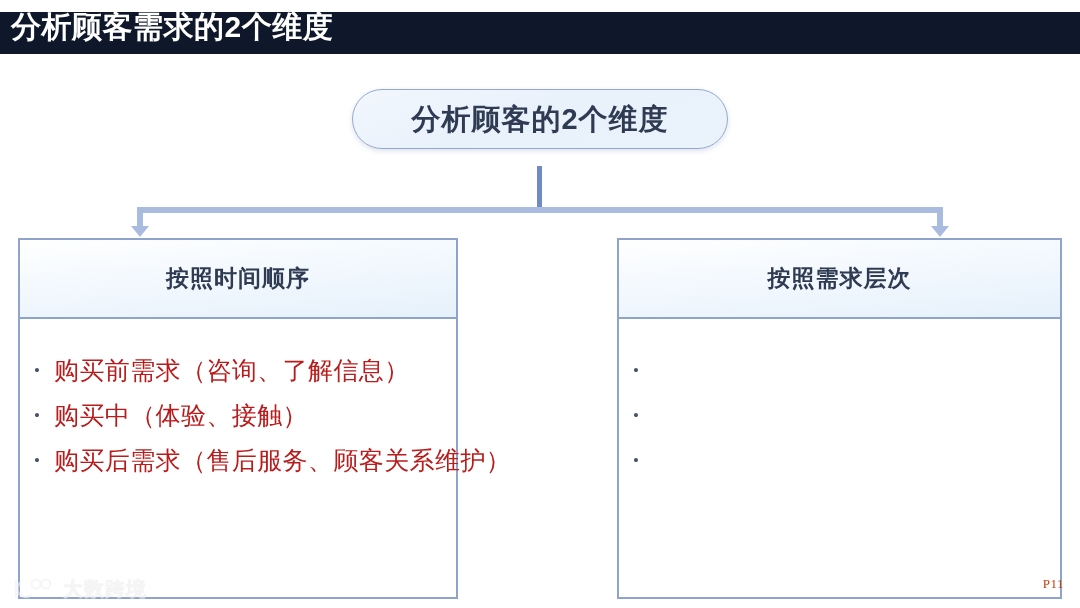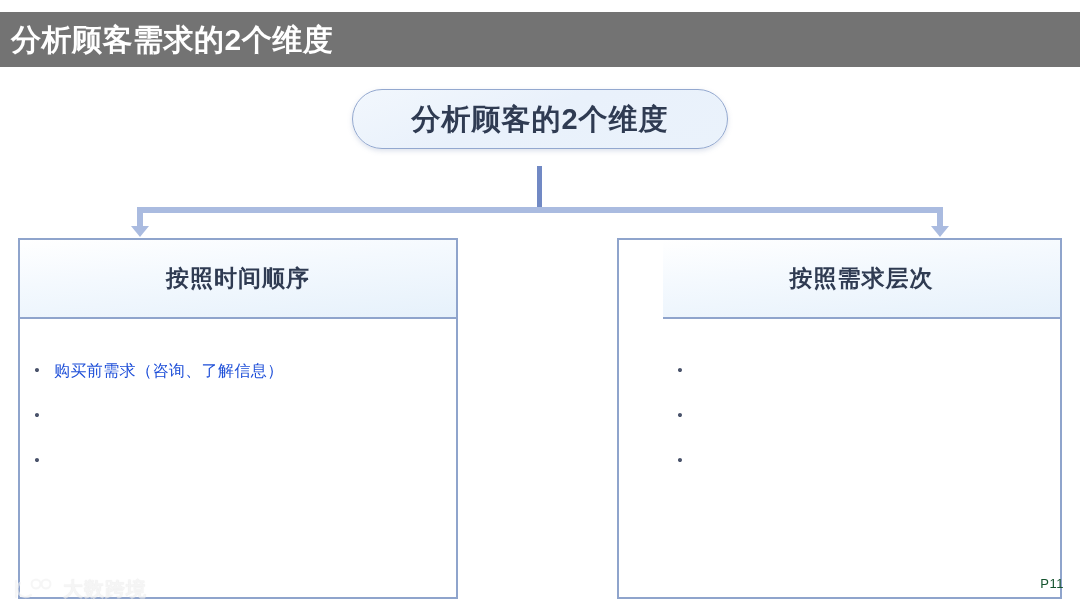--- a/index.html
+++ b/index.html
@@ -23,24 +23,23 @@
     inset: 0;
     background: #ffffff;
   }
 
   
   .title-band {
     position: absolute;
     left: 0;
     top: 12px;
     width: 1080px;
-    height: 55px;
-    background: #737373;
-    display: flex;
-    align-items: center;
+    height: 42px;
+    background: #0f172a;
+    display: flex;
   }
   .title-text {
     color: #ffffff;
     font-size: 30px;
     font-weight: bold;
     letter-spacing: 0.5px;
     padding-left: 11px;
     line-height: 1;
     white-space: nowrap;
     font-family: "Liberation Sans", "DejaVu Sans", sans-serif;
@@ -114,21 +113,21 @@
     position: absolute;
     top: 238px;
     height: 361px;
     border: 2px solid #8fa4cc;
     background: #ffffff;
     box-sizing: border-box;
     display: flex;
     flex-direction: column;
   }
   .branch.left  { left: 18px;  width: 440px; }
-  .branch.right { left: 617px; width: 445px; padding-left: 44px; }
+  .branch.right { left: 617px; width: 445px; }
 
   .branch-head {
     height: 79px;
     flex: 0 0 79px;
     border-bottom: 2px solid #8fa4cc;
     background: linear-gradient(175deg, #ffffff 0%, #f4f9fe 40%, #e6f1fb 100%);
     display: flex;
     align-items: center;
     justify-content: center;
     box-sizing: border-box;
@@ -161,23 +160,23 @@
   }
   .bullet-dot {
     flex: 0 0 auto;
     width: 20px;
     font-size: 17px;
     line-height: 28px;
     color: #4a536b;
     text-align: left;
   }
   .bullet-text {
-    font-size: 16px;
+    font-size: 25px;
     line-height: 28px;
-    color: #1d4ed8;
+    color: #b91c1c;
     letter-spacing: 0.4px;
     white-space: nowrap;
   }
 
   
   .watermark {
     position: absolute;
     left: 12px;
     bottom: 8px;
     display: flex;
@@ -193,23 +192,24 @@
     color: #f0f0f0;
     letter-spacing: 1px;
     line-height: 1;
     text-shadow: 0 0 1px rgba(210,210,210,0.9);
   }
   .page-num {
     position: absolute;
     right: 16px;
     bottom: 18px;
     font-size: 13px;
-    color: #14532d;
+    color: #c2410c;
     letter-spacing: 0.5px;
     line-height: 1;
+    font-family: Liberation Serif, serif;
   }
 </style>
 </head>
 <body>
 
 <div class="slide">
 
   <div class="title-band">
     <div class="title-text">分析顾客需求的2个维度</div>
   </div>
@@ -230,23 +230,25 @@
       <div class="branch-title">按照时间顺序</div>
     </div>
     <div class="branch-body">
       <ul class="bullet-list">
         <li class="bullet-item">
           <span class="bullet-dot">•</span>
           <span class="bullet-text">购买前需求（咨询、了解信息）</span>
         </li>
         <li class="bullet-item">
           <span class="bullet-dot">•</span>
-        </li>
-        <li class="bullet-item">
-          <span class="bullet-dot">•</span>
+          <span class="bullet-text">购买中（体验、接触）</span>
+        </li>
+        <li class="bullet-item">
+          <span class="bullet-dot">•</span>
+          <span class="bullet-text">购买后需求（售后服务、顾客关系维护）</span>
         </li>
       </ul>
     </div>
   </div>
 
   <div class="branch right">
     <div class="branch-head">
       <div class="branch-title">按照需求层次</div>
     </div>
     <div class="branch-body">

